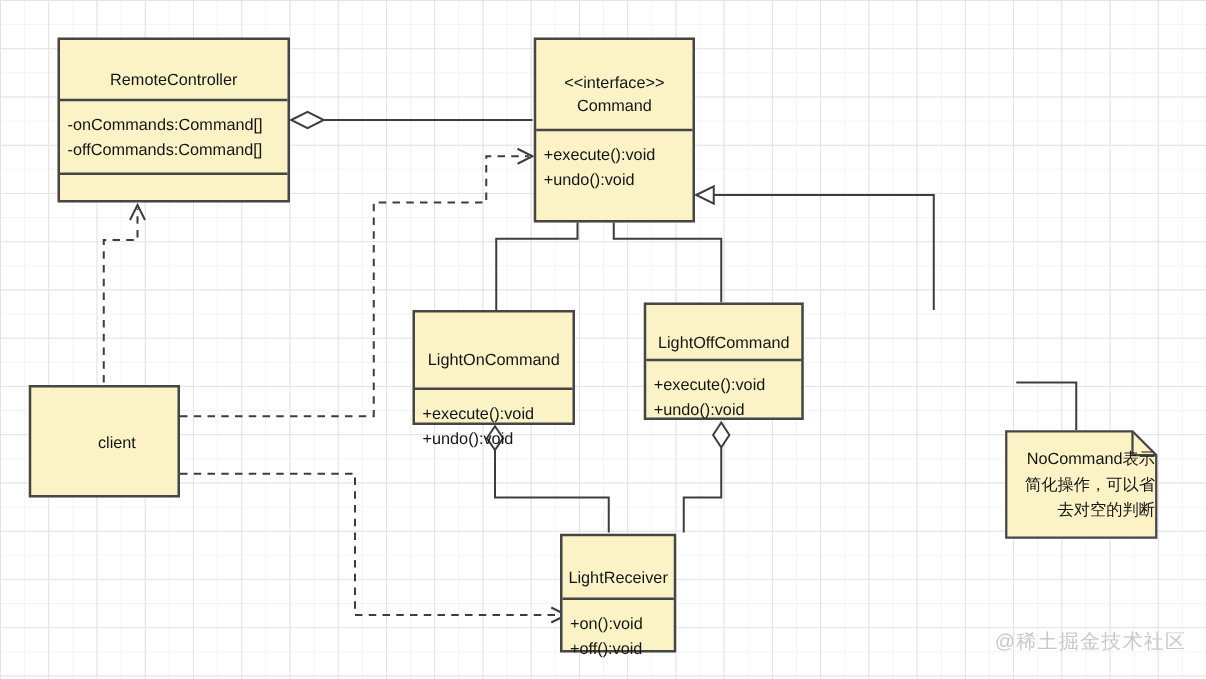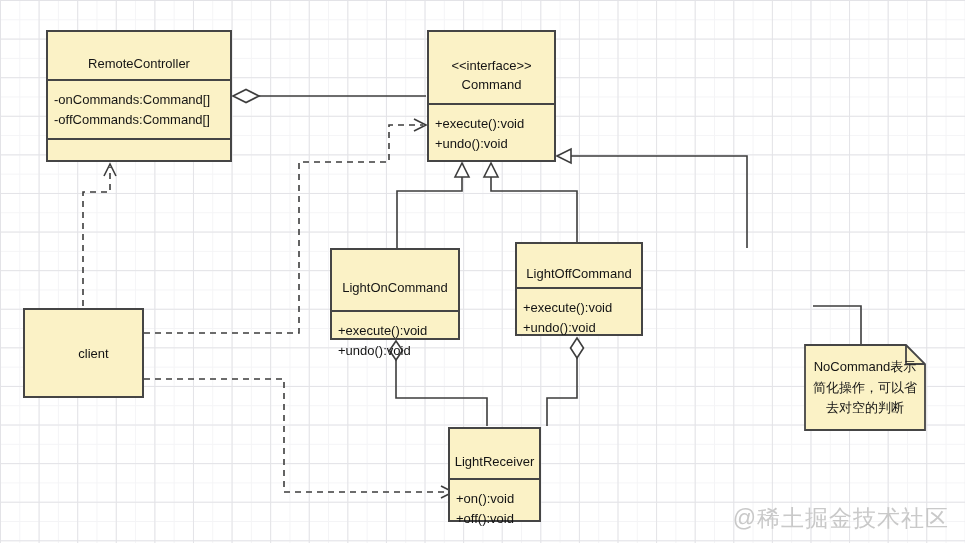--- a/index.html
+++ b/index.html
@@ -40,27 +40,27 @@
     line-height:19.5px;
     flex:1 1 auto;
   }
   .sec.empty{
     border-top:2px solid #454545;
     flex:1 1 auto;
   }
   .single{align-items:center;justify-content:center;display:flex;padding-left:20px;}
   .note-text{
     position:absolute;z-index:3;
-    text-align:center;
+    text-align:right;
     font-size:13px;line-height:20.5px;
   }
   #watermark{
     position:absolute;z-index:4;
     right:16px;top:503px;
-    font-size:23px;
+    font-size:16px;
     color:#c9c9c9;
     letter-spacing:1px;
   }
 </style>
 </head>
 <body>
 
 <div id="canvas">
 
   <svg id="edges" width="965" height="543" viewBox="0 0 965 543">
@@ -122,21 +122,21 @@
 
   <div class="node" style="left:46px;top:30px;width:186px;height:132px">
     <div class="sec title" style="height:32px">RemoteController</div>
     <div class="sec body" style="flex:0 0 auto;height:59px">
       <div>-onCommands:Command[]</div>
       <div>-offCommands:Command[]</div>
     </div>
     <div class="sec empty"></div>
   </div>
 
-  <div class="node" style="left:427px;top:30px;width:129px;height:132px">
+  <div class="node" style="left:427px;top:30px;width:129px;height:148px">
     <div class="sec title" style="height:56px">
       <div>&lt;&lt;interface&gt;&gt;</div>
       <div>Command</div>
     </div>
     <div class="sec body">
       <div>+execute():void</div>
       <div>+undo():void</div>
     </div>
   </div>
 

